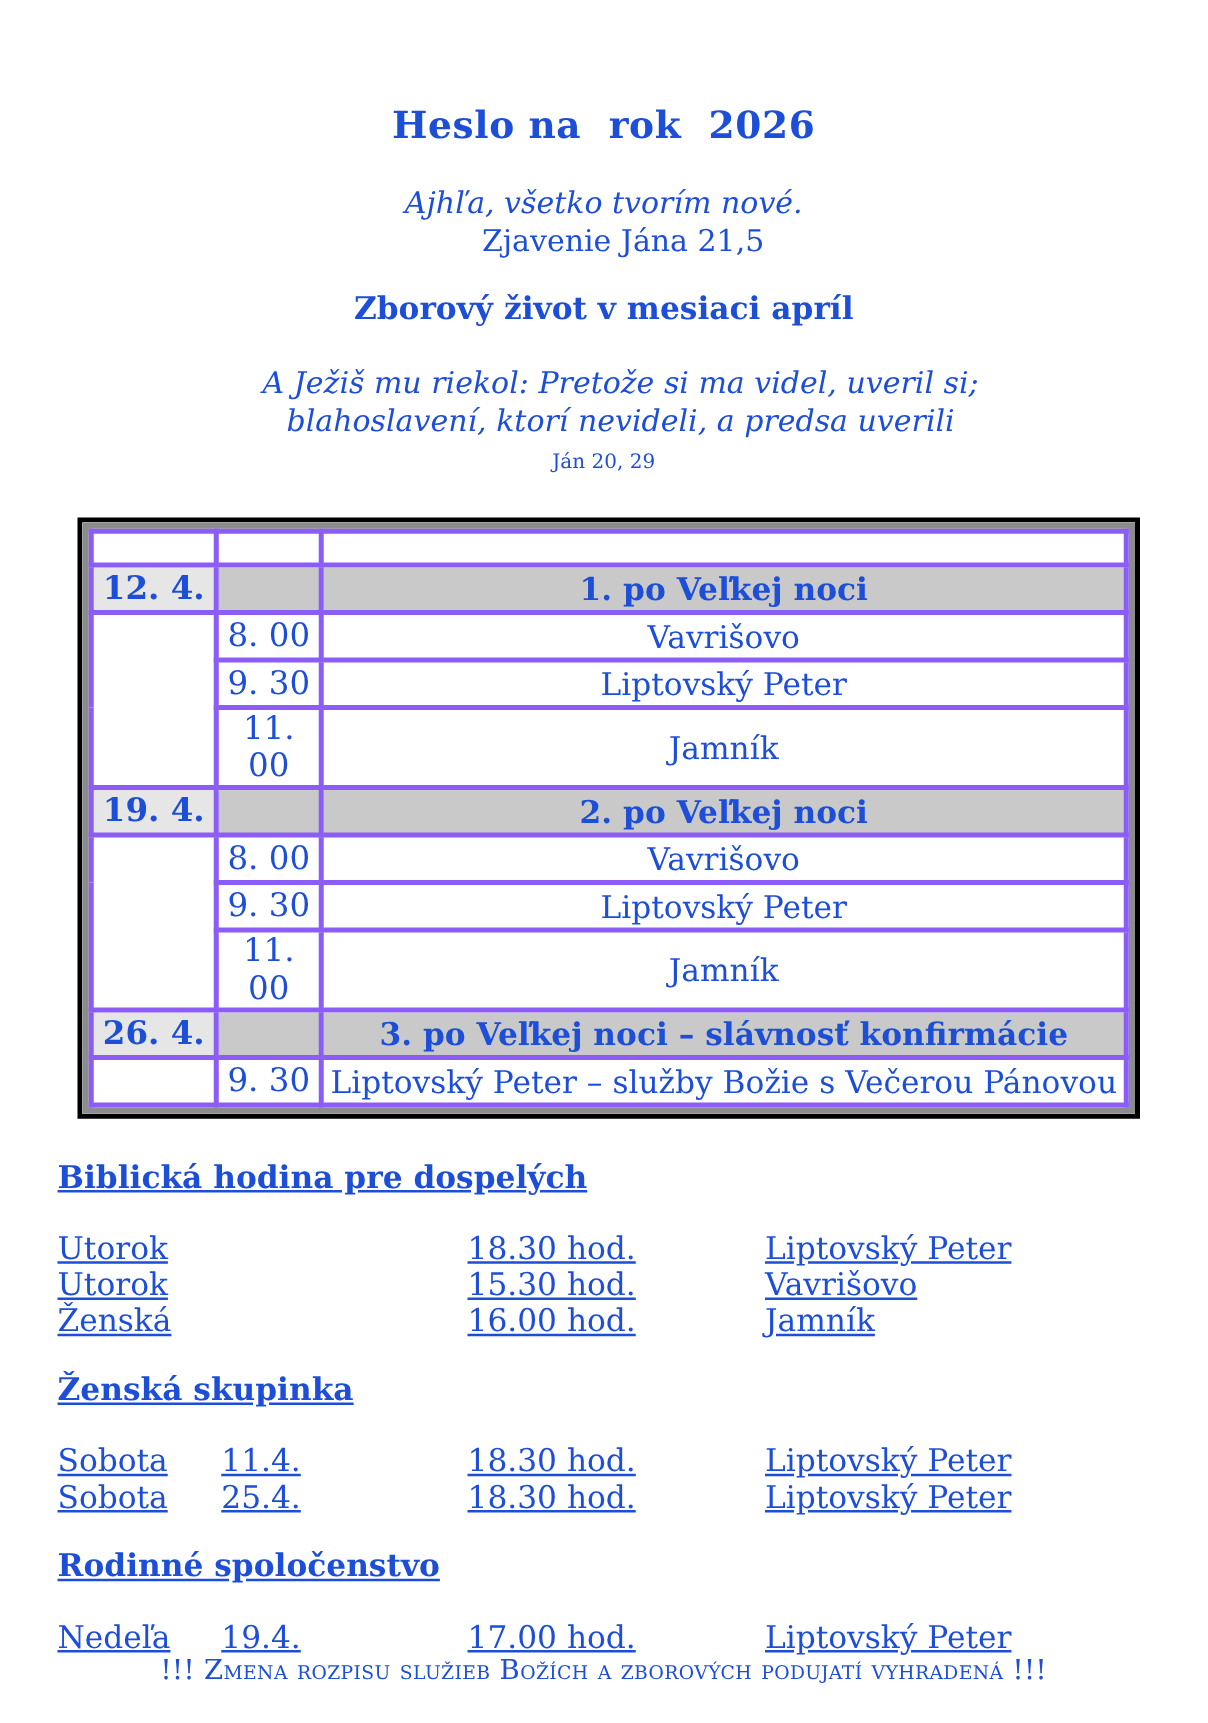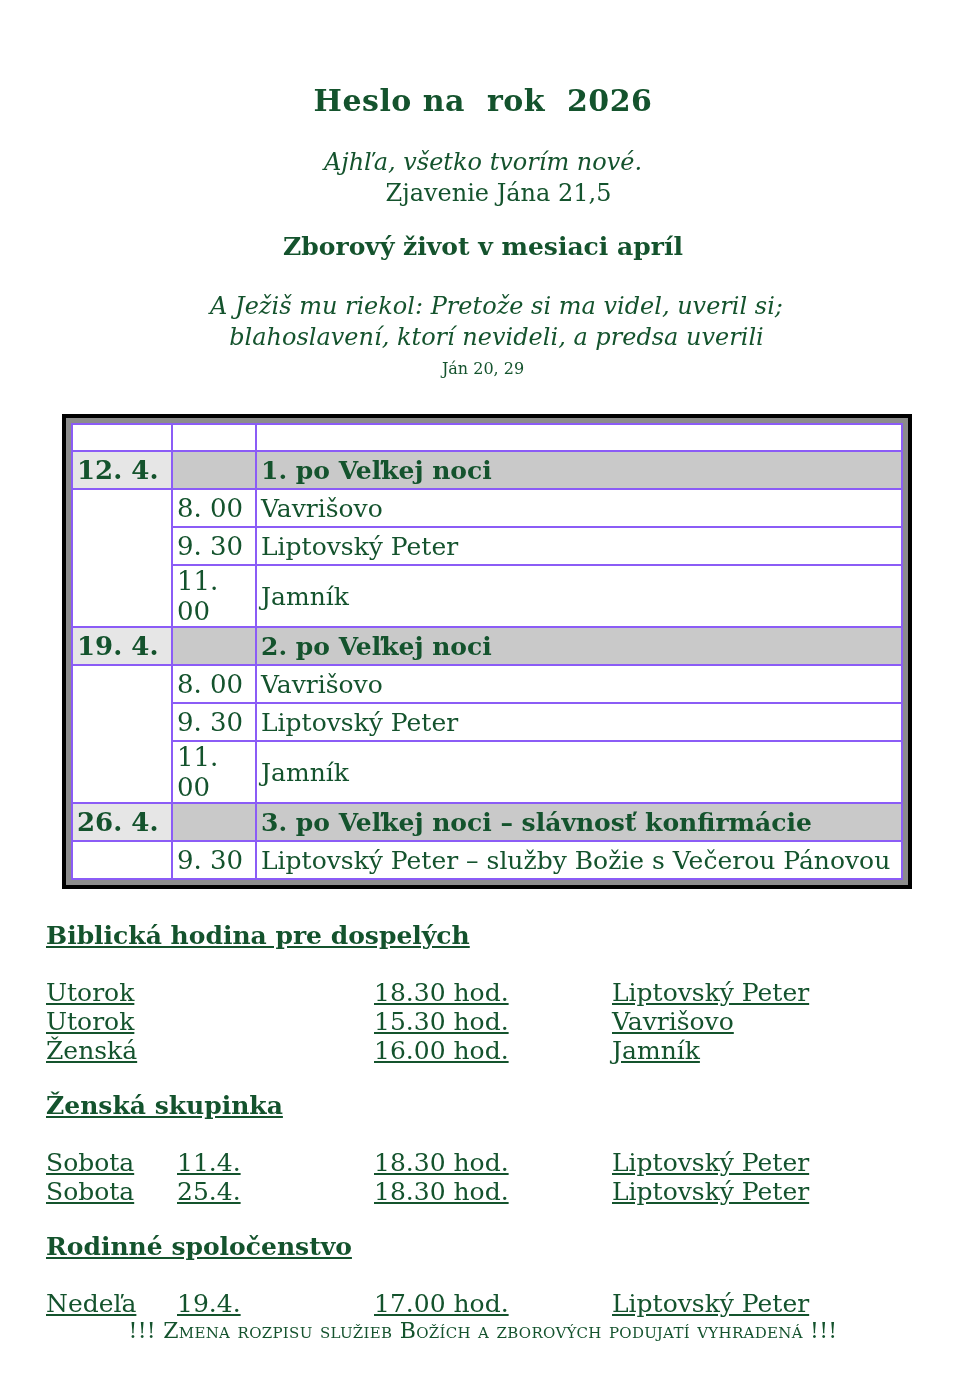--- a/index.html
+++ b/index.html
@@ -2,21 +2,21 @@
 <html><head>
 <meta charset="utf-8">
 <style>
   * { box-sizing: border-box; }
   html, body { margin: 0; padding: 0; background: #ffffff; }
   .page {
     position: relative;
     width: 966px;
     height: 1378px;
     background: #ffffff;
-    color: #14532d;
+    color: #1d4ed8;
     font-family: "DejaVu Serif", "Liberation Serif", serif;
     overflow: hidden;
   }
 
   
   .doc-title {
     padding-top: 83px;
     font-size: 30px;
     font-weight: bold;
     text-align: center;
@@ -66,22 +66,22 @@
   .frame-inner {
     border: 5px solid #8c8c8c;
     background: #ffffff;
   }
   table.schedule {
     border-collapse: collapse;
     width: 100%;
     table-layout: fixed;
   }
   table.schedule td {
-    border: 2px solid #8b5cf6;
-    text-align: left;
+    border: 4px solid #8b5cf6;
+    text-align: center;
     vertical-align: middle;
     padding: 0 4px;
     overflow: hidden;
   }
   .col-date  { width: 100px; }
   .col-time  { width: 84px; }
   .col-place { width: auto; }
   tr.empty-row td { height: 27px; background: #ffffff; }
   tr.group-header td { height: 38px; background: #c9c9c9; }
   tr.group-header td.date-cell {

